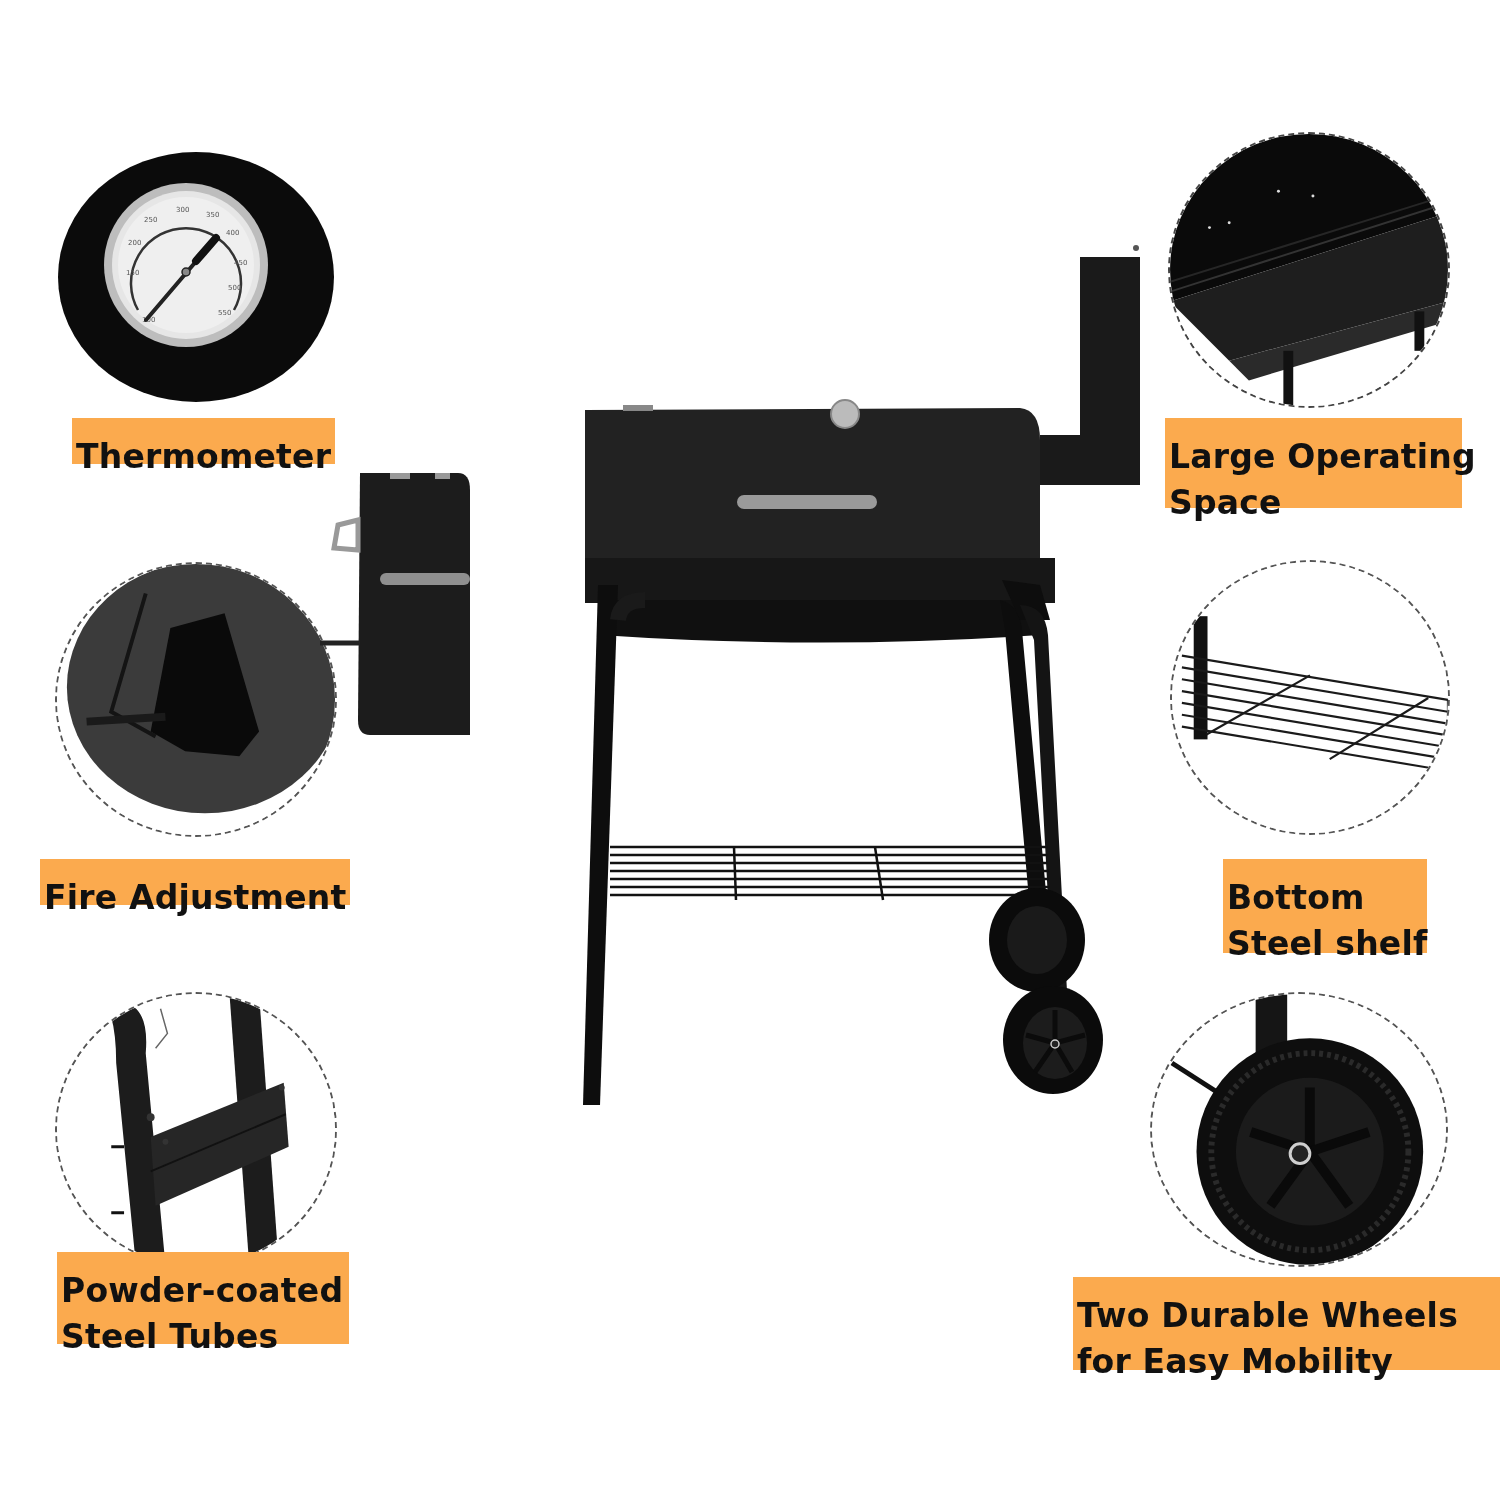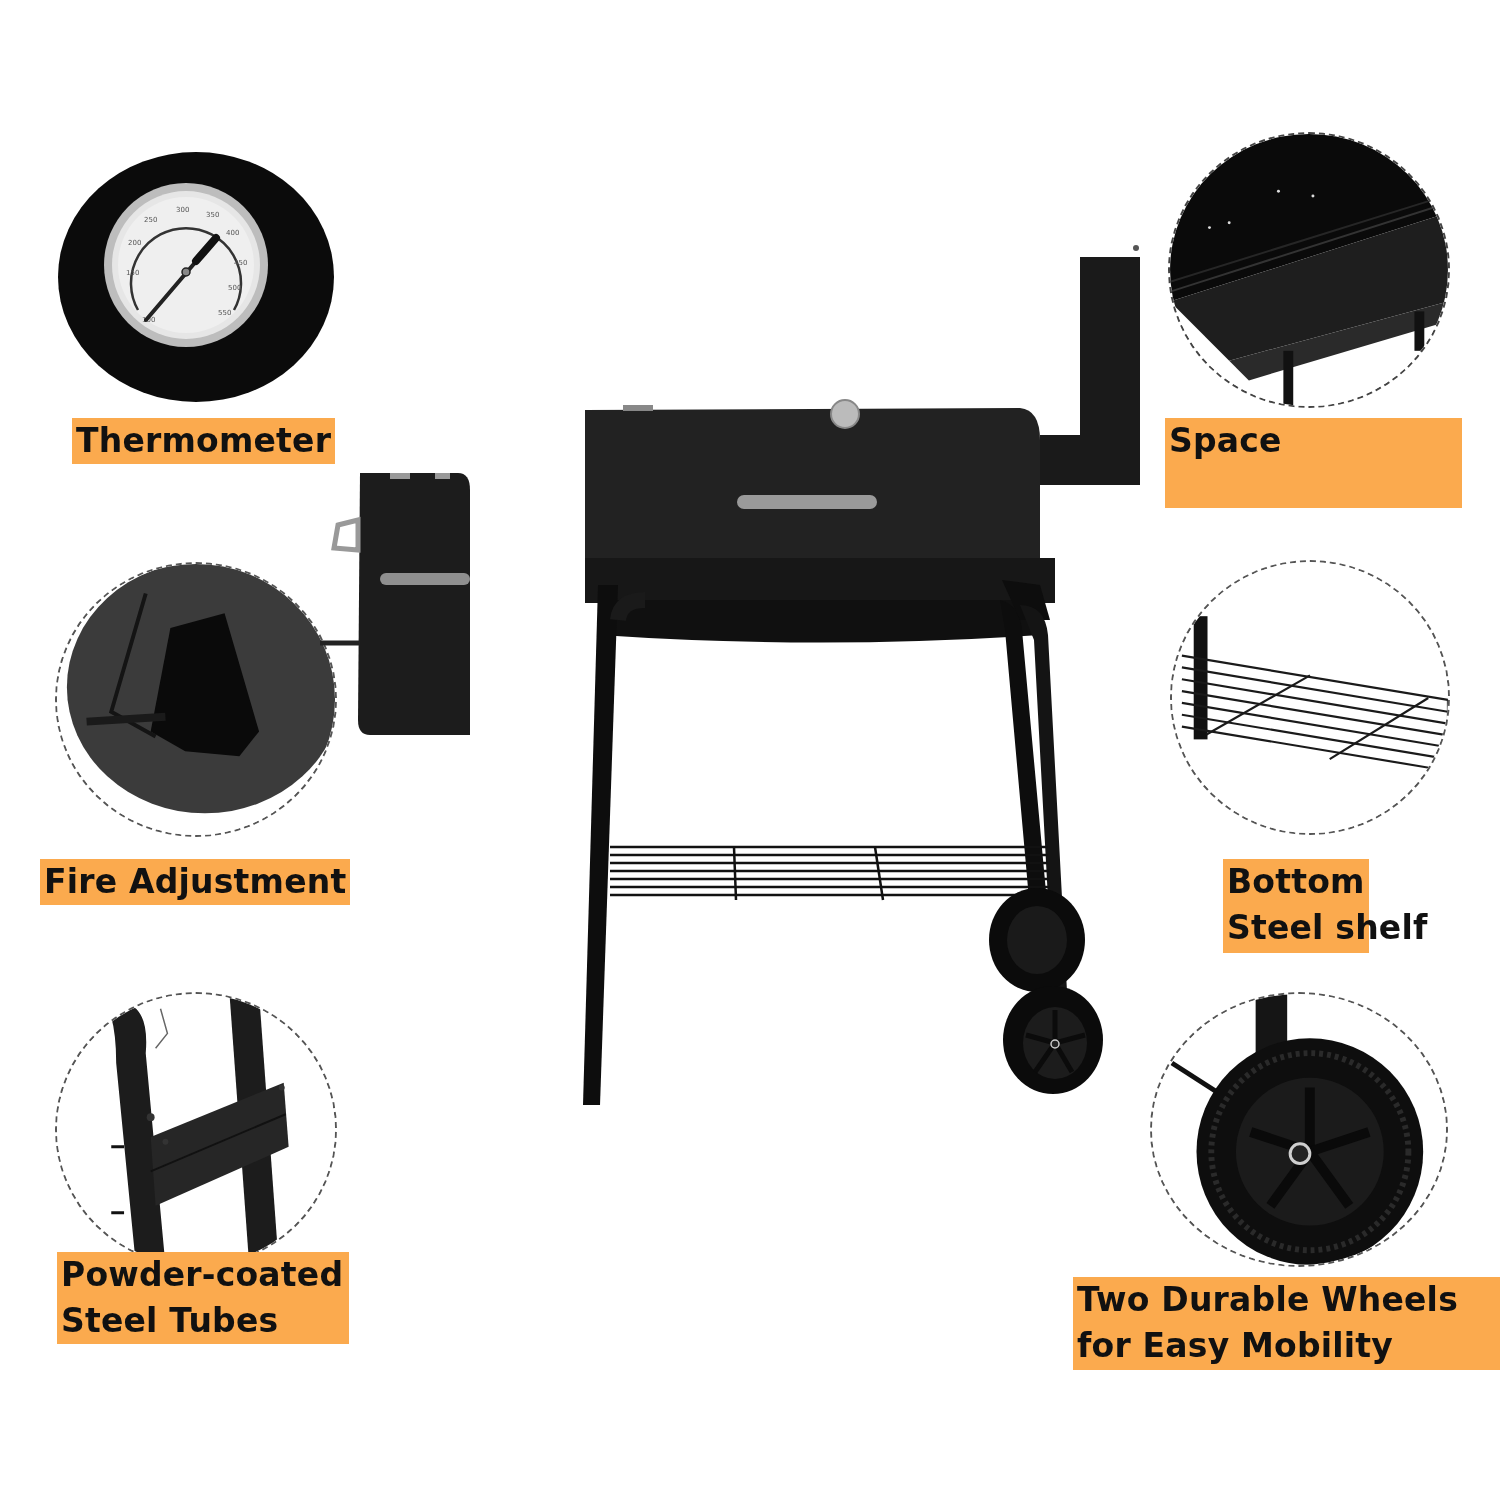--- a/index.html
+++ b/index.html
@@ -7,21 +7,21 @@
   body { position: relative; font-family: "DejaVu Sans", sans-serif; }
 
   .label {
     position: absolute;
     background: #fbaa4e;
     color: #111111;
     font-family: "DejaVu Sans", sans-serif;
     font-weight: bold;
     font-size: 33px;
     line-height: 46px;
-    padding: 0 4px;
+    padding: 16px 4px;
     white-space: nowrap;
     letter-spacing: 0.2px;
   }
   .label span { display: block; }
 
   .detail {
     position: absolute;
     border-radius: 50%;
     overflow: hidden;
   }
@@ -195,28 +195,29 @@
     </g>
     <circle cx="755" cy="804" r="4" fill="#222" stroke="#ccc" stroke-width="1.5"></circle>
   </svg>
 </div>
 
 <div class="label" style="left:72px; top:418px; height:46px;">
   <span>Thermometer</span>
 </div>
 
 <div class="label" style="left:1165px; top:418px; width:297px; height:90px;">
+  <span>Large Operating</span>
   <span>Space</span>
 </div>
 
 <div class="label" style="left:40px; top:859px; height:46px;">
   <span>Fire Adjustment</span>
 </div>
 
-<div class="label" style="left:1223px; top:859px; width:146px; height:94px;">
+<div class="label" style="left:1223px; top:859px; width:204px; height:94px;">
   <span>Bottom</span>
   <span>Steel shelf</span>
 </div>
 
 <div class="label" style="left:57px; top:1252px; width:292px; height:92px;">
   <span>Powder-coated</span>
   <span>Steel Tubes</span>
 </div>
 
 <div class="label" style="left:1073px; top:1277px; width:447px; height:93px;">

